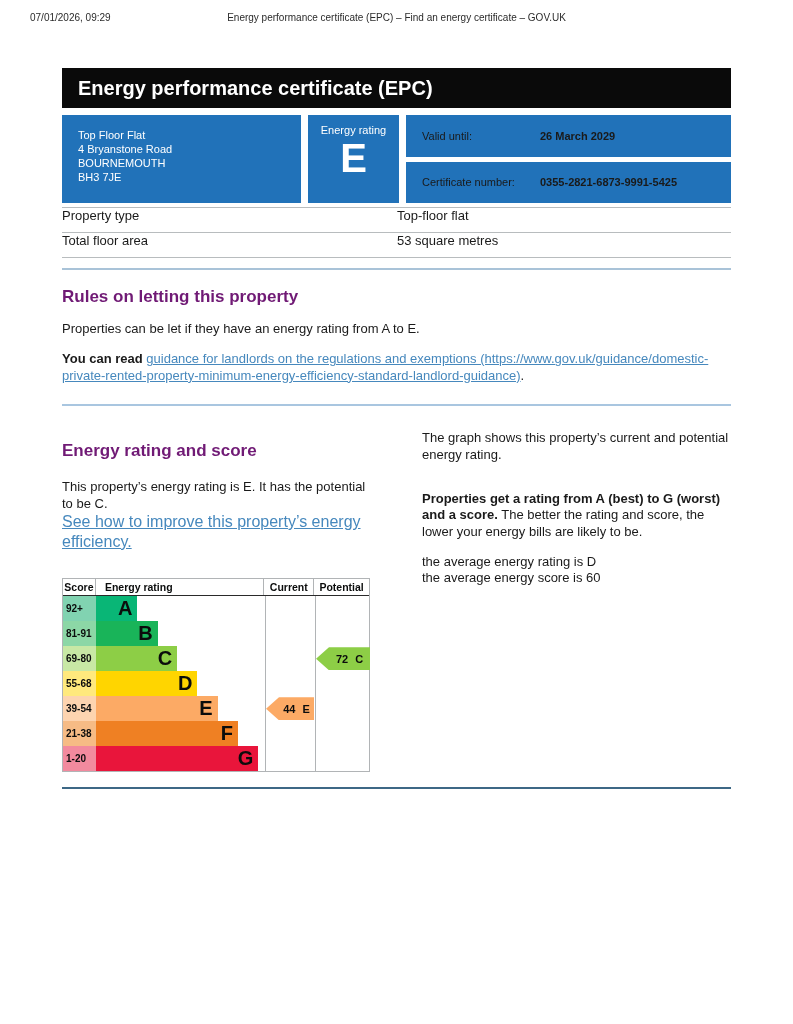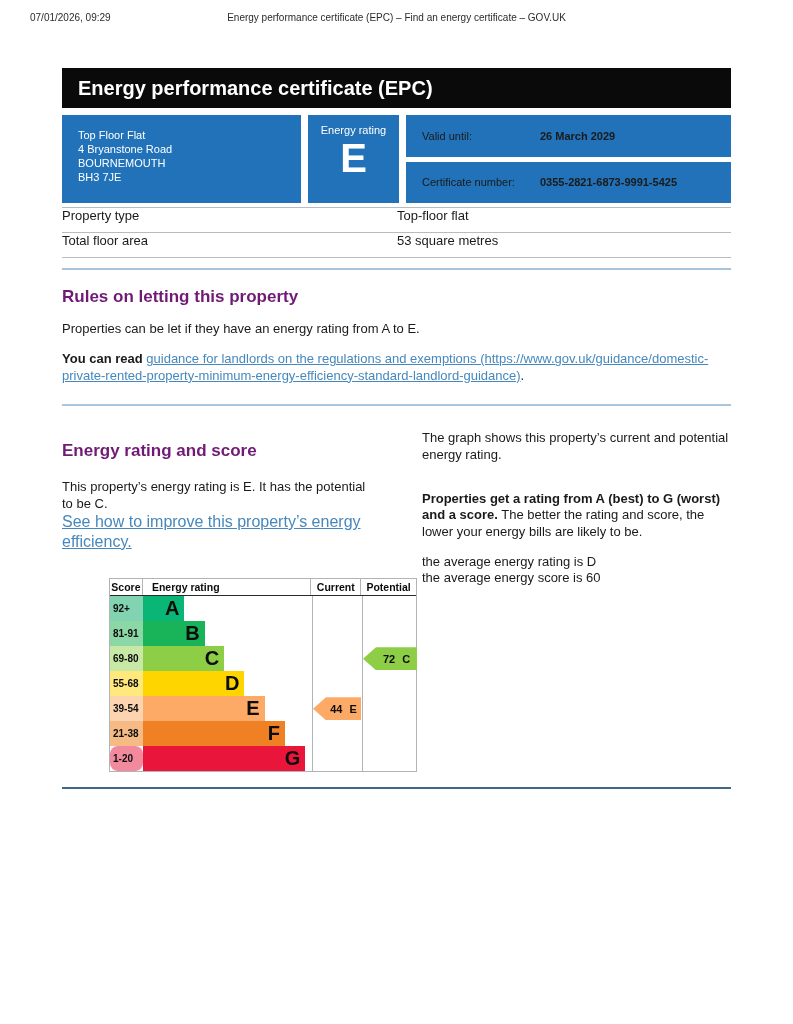--- a/index.html
+++ b/index.html
@@ -47,21 +47,21 @@
   .prewrap { white-space:pre-line; }
 
   .cols { display:flex; margin-top:18px; }
   .col-left { width:340px; }
   .col-right { width:309px; margin-left:20px; }
   .col-right p.sp { margin-top:28px; }
   .col-right p.sm { margin-top:14px; }
   .col-left .improve-link { display:inline-block; font-size:16px; line-height:1.26; }
 
   
-  .chart { width:308px; margin-top:26px; border:1px solid #b1b4b6; background:#fff;margin-left:47px; }
+  .chart { width:308px; margin-top:26px; border:1px solid #b1b4b6; background:#fff; }
   .chart-header { display:flex; height:17px; border-bottom:1px solid #2a2a2a; font-size:10.5px; font-weight:bold; color:#0b0c0c; }
   .chart-header .ch { line-height:16px; }
   .ch.score { width:33px; text-align:center; border-right:1px solid #b1b4b6; }
   .ch.rating { width:169px; padding-left:9px; border-right:1px solid #b1b4b6; }
   .ch.current { width:50px; text-align:center; border-right:1px solid #b1b4b6; }
   .ch.potential { width:55px; text-align:center; }
   .chart-body { position:relative; height:175px; }
   .chart-row { display:flex; height:25px; }
   .score-cell { width:33px; font-size:10px; font-weight:bold; color:#0b0c0c; line-height:25px; padding-left:3px; }
   .bar-track { width:169px; position:relative; }
@@ -174,21 +174,21 @@
                   <div class="band-bar" style="background: rgb(252, 170, 101); width: 72%;">E</div>
                 </div>
               </div>
               <div class="chart-row">
                 <div class="score-cell" style="background: rgb(246, 187, 133);">21-38</div>
                 <div class="bar-track">
                   <div class="band-bar" style="background: rgb(239, 128, 35); width: 84%;">F</div>
                 </div>
               </div>
               <div class="chart-row">
-                <div class="score-cell" style="background: rgb(242, 138, 158); border-radius: 8px;">1-20</div>
+                <div class="score-cell" style="background: rgb(242, 138, 158);">1-20</div>
                 <div class="bar-track">
                   <div class="band-bar" style="background: rgb(233, 21, 59); width: 96%;">G</div>
                 </div>
               </div>
               <div class="vline v1"></div>
             <div class="vline v2"></div>
             <div class="arrow arrow-current" id="arrow-current" style="top: 101px; background: rgb(252, 170, 101);">
               <span class="a-val">44</span>
                 <span class="a-band">E</span>
             </div>

